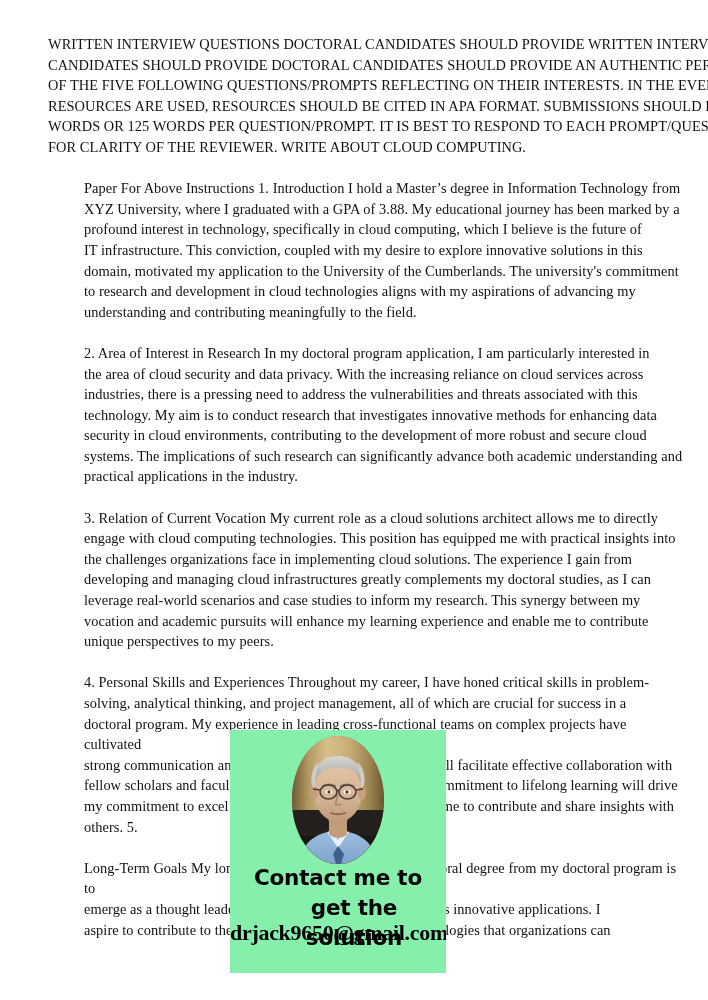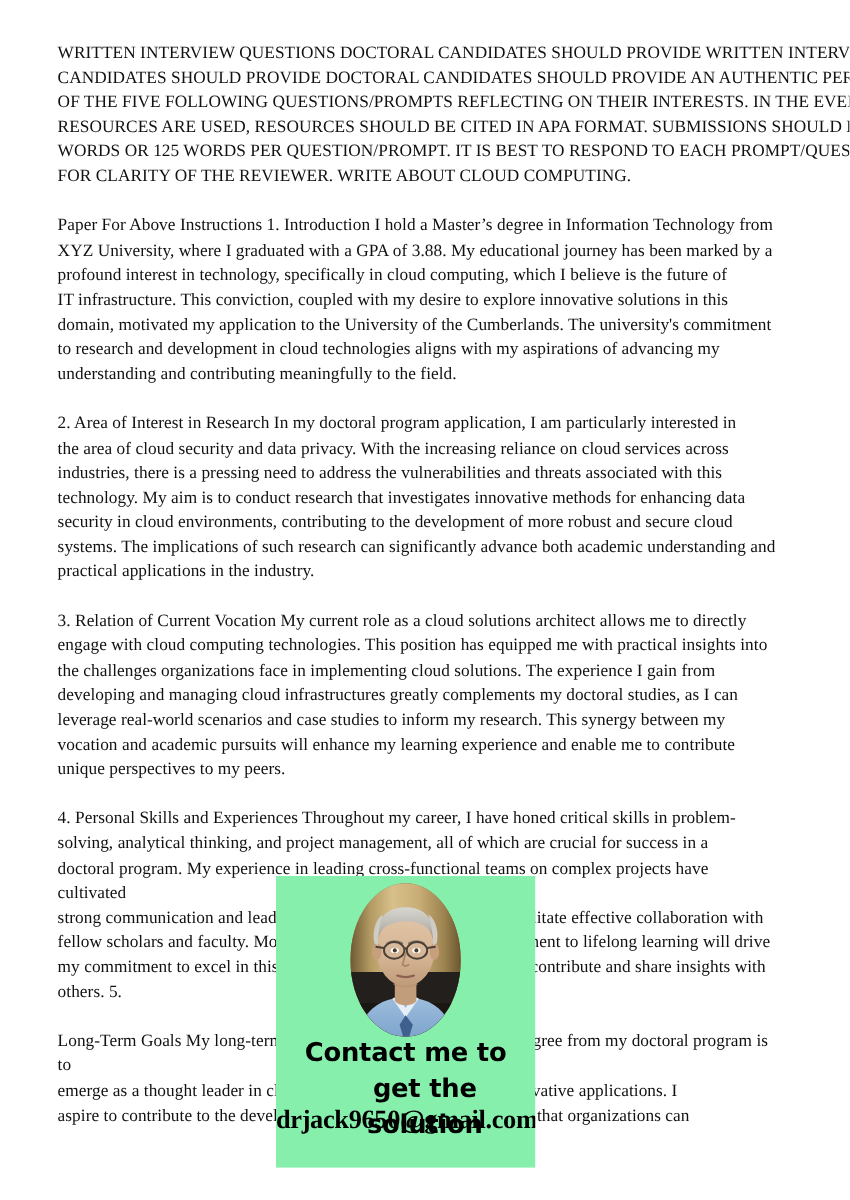--- a/index.html
+++ b/index.html
@@ -46,20 +46,21 @@
   }
 
   .para.heading {
     width: 1000px;
     text-transform: uppercase;
   }
 
   .para.prose {
     width: 600px;
     margin-top: 20.6px;
+    margin-left: 36px;
   }
 
   
   #contact-card {
     position: absolute;
     left: 230px;
     top: 730px;
     width: 216px;
     height: 243px;
     background: #86efac;

